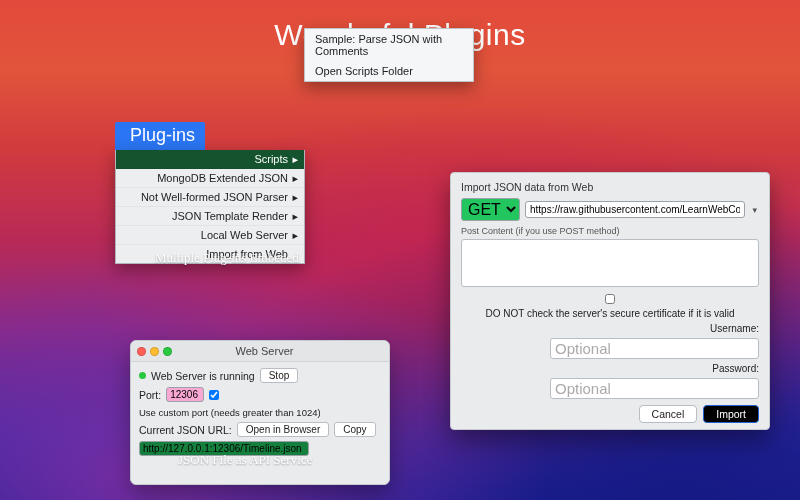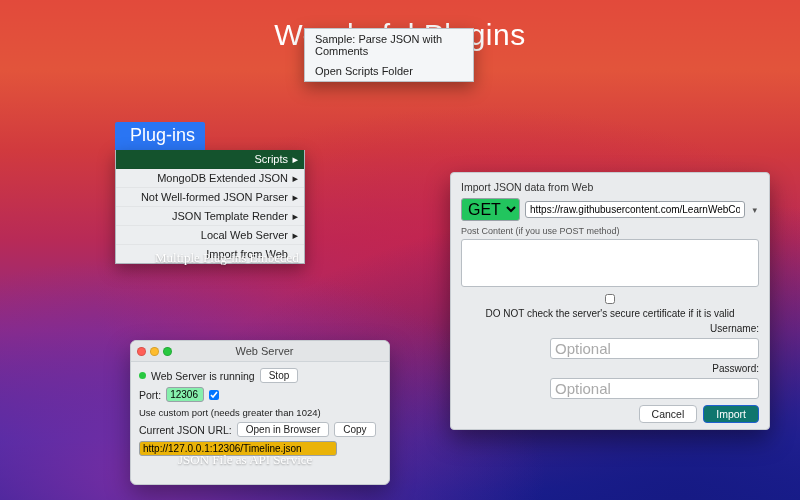--- a/index.html
+++ b/index.html
@@ -36,41 +36,41 @@
   .ws { position: absolute; top: 340px; left: 130px; width: 260px; background: #e9ebed; border: 1px solid #c6cbd0; border-radius: 6px; box-shadow: 0 10px 24px rgba(0,0,0,.35); font-size: 10.5px; color: #222; }
   .ws .tb { display:flex; align-items:center; gap:4px; padding:4px 6px; border-bottom:1px solid #cfd4d8; border-top-left-radius:6px; border-top-right-radius:6px; background:#e3e5e7; }
   .ws .dot { width:9px; height:9px; border-radius:50%; display:inline-block; border:1px solid rgba(0,0,0,.15); }
   .ws .dot.r{background:#ff5f57}.ws .dot.y{background:#febc2e}.ws .dot.g{background:#28c840}
   .ws .wtitle { flex:1; text-align:center; font-size:11px; color:#444; margin-right:30px; }
   .ws .body { padding:6px 8px 24px; }
   .ws .row { display:flex; align-items:center; gap:5px; margin-bottom:4px; flex-wrap:wrap; }
   .ws .status-dot { width:7px; height:7px; border-radius:50%; background:#28c840; display:inline-block; }
   .ws .btn { background:#fff; border:1px solid #b8bec4; border-radius:3px; padding:1px 8px; font-size:10px; color:#222; }
   .ws input[type=text]{ border:1px solid #9aa1a8; border-radius:3px; padding:1px 3px; font-size:10px; }
-  .ws .port { width:38px; background:#86efac; color:#000; }
-  .ws .url { width:198px; background:#eab308; }
+  .ws .port { width:38px; background:#f9a8d4; color:#000; }
+  .ws .url { width:170px; background:#15803d; }
   .ws .cb { width:10px; height:10px; }
 
   
   .imp { position: absolute; top: 172px; left: 450px; width: 320px; background: #e9ebed; border: 1px solid #c6cbd0; border-radius: 4px; box-shadow: 0 10px 24px rgba(0,0,0,.4); font-size: 10px; color: #222; }
   .imp .ibody { padding: 8px 10px 6px; }
   .imp .ititle { font-size: 10.5px; margin-bottom:5px; color:#333; }
   .imp .irow { display:flex; align-items:center; gap:5px; margin-bottom:5px; }
   .imp select { border:1px solid #9aa1a8; border-radius:3px; background:#22c55e; font-size:16px; padding:1px 2px; }
   .imp .urlin { flex:1; border:1px solid #9aa1a8; border-radius:3px; padding:2px 4px; font-size:10px; background:#fff; }
   .imp .urlarrow{ font-size:9px; color:#555; padding:0 2px; }
   .imp .plabel { font-size:9px; color:#555; margin-bottom:3px; }
   .imp textarea.post { width:100%; height:48px; border:1px solid #b8bec4; border-radius:3px; resize:none; background:#fff; font-size:10px; padding:3px; }
   .imp .cert { display:flex; align-items:center; gap:4px; margin:5px 0 4px;flex-direction:column; }
   .imp .cred { display:flex; align-items:flex-end; gap:4px; margin-bottom:6px;flex-direction:column; }
   .imp .cred input { flex:1; border:1px solid #b8bec4; border-radius:3px; padding:1px 4px; font-size:15px; background:#fff; }
   .imp .cred input::placeholder{color:#aaa;}
   .imp .actions { display:flex; justify-content:flex-end; gap:6px; }
   .imp .abtn { border:1px solid #b8bec4; border-radius:4px; padding:2px 12px; font-size:10.5px; background:#fff; }
-  .imp .abtn.primary { background:#0f766e; color:#fff; border-color:#1f5fd0; }
+  .imp .abtn.primary { background:#000000; color:#fff; border-color:#1f5fd0; }
   .imp .cb { width:10px; height:10px; }
 </style>
 </head>
 <body>
 
 <div class="canvas">
   <div class="title">Wonderful Plugins</div>
 
   <div class="menu-wrap">
     <div class="menu-hdr">Plug-ins</div>

